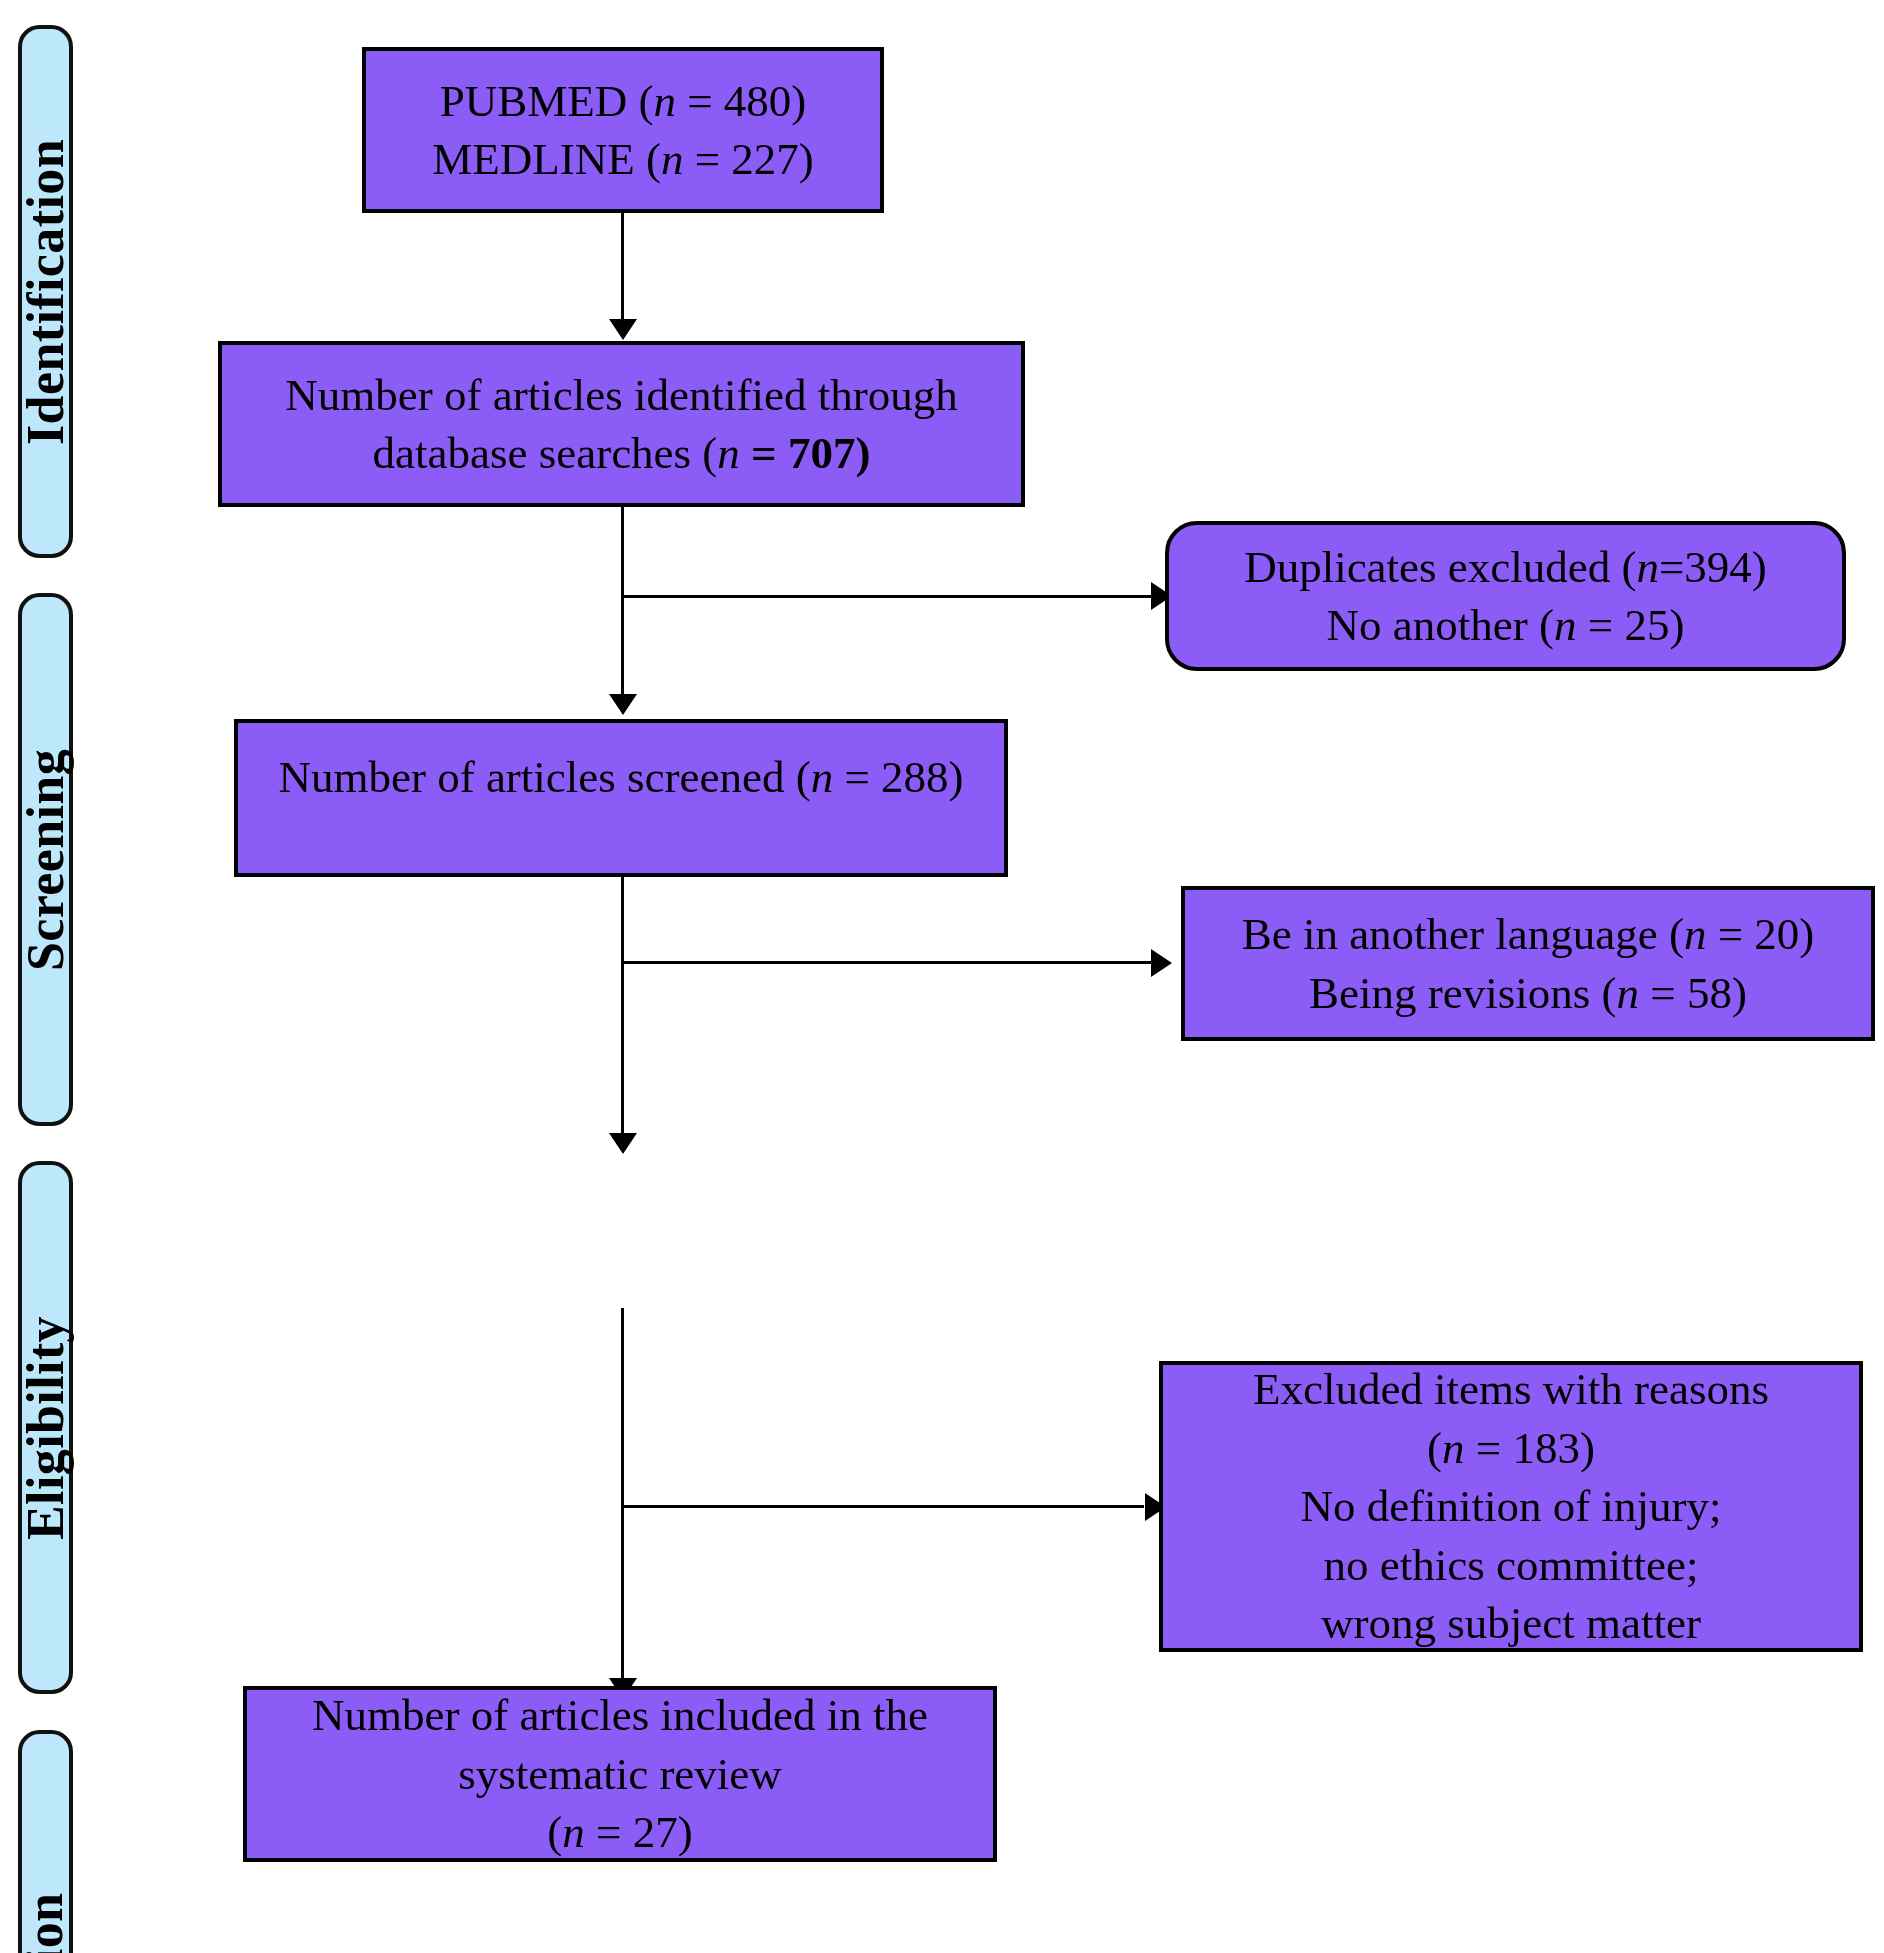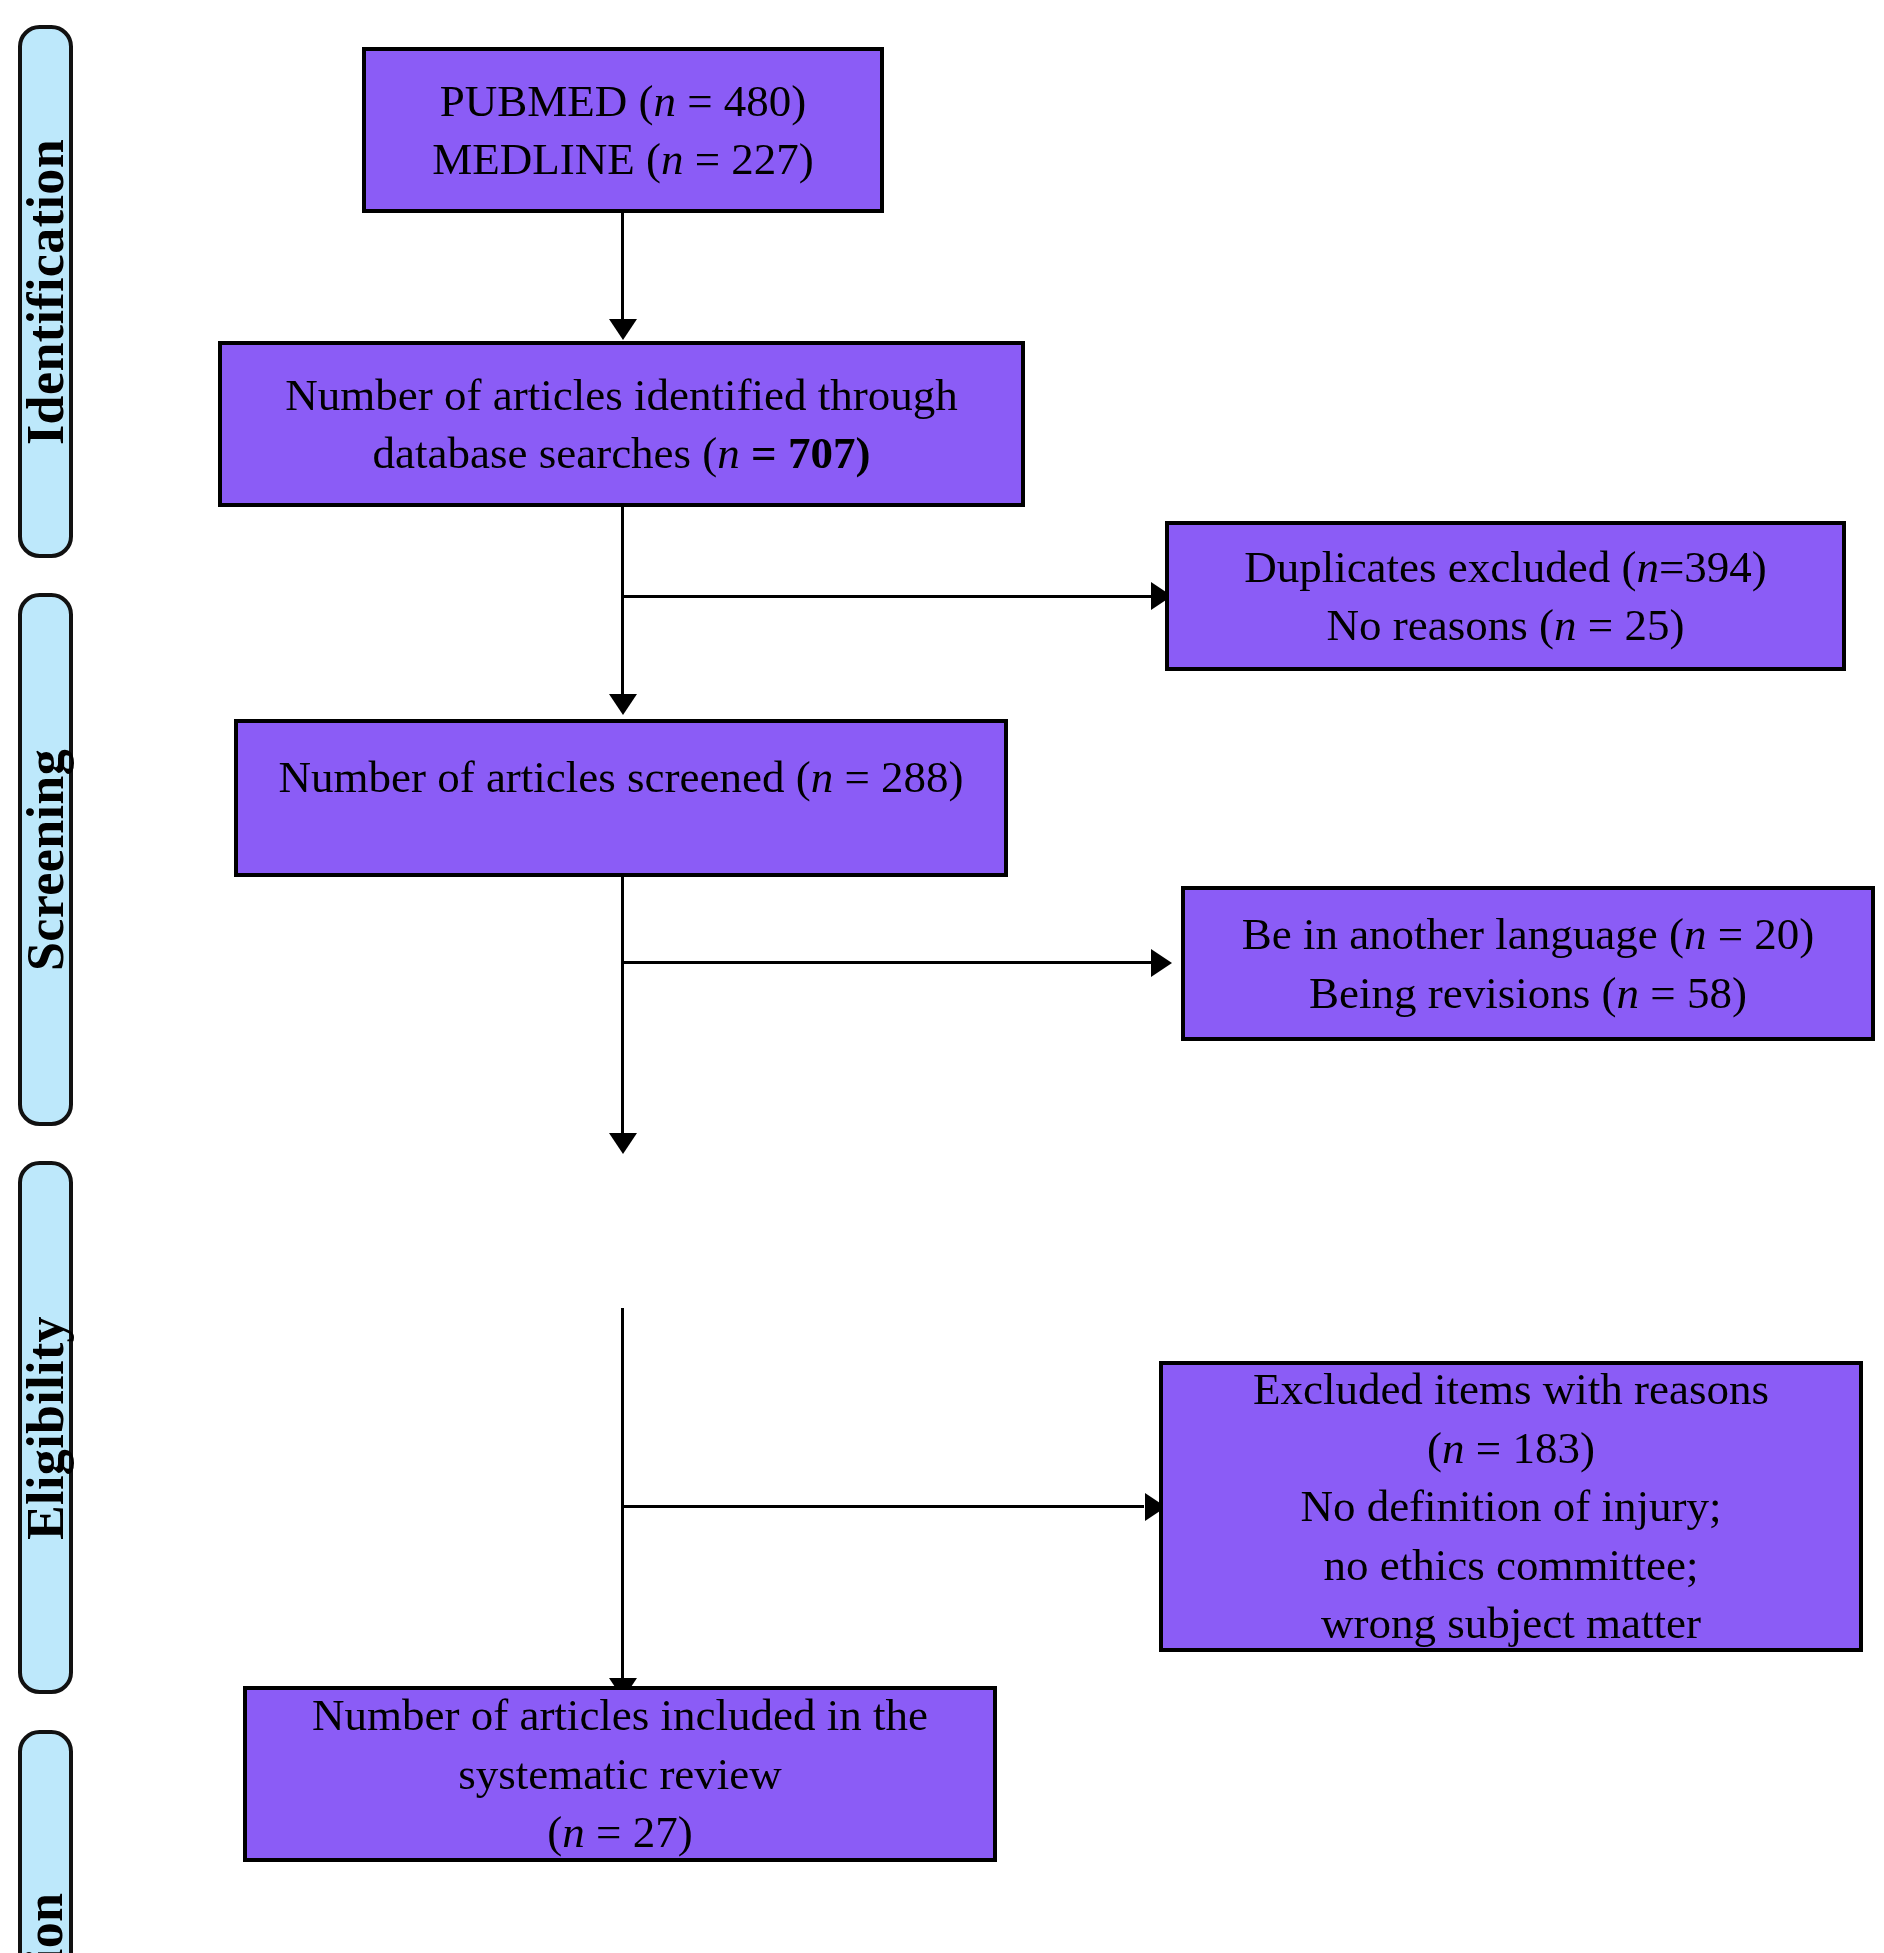--- a/index.html
+++ b/index.html
@@ -126,22 +126,22 @@
     <div class="box-text"><span><span>Number of articles identified through database searches (</span><span class="it">n</span><span class="bold"> = 707)</span></span>
     </div>
   </div>
 
   <div class="vline" style="left:621px; top:507px; height:189px;"></div>
   <div class="arrow-down" style="left:609px; top:694px;"></div>
 
   <div class="hline" style="left:621px; top:595px; width:530px;"></div>
   <div class="arrow-right" style="left:1151px; top:582px;"></div>
 
-  <div class="box align-mid" style="left:1165px; top:521px; width:681px; height:150px;">
-    <div class="box-text"><span><span>Duplicates excluded (</span><span class="it">n</span><span>=394)</span><br><span>No reasons (</span><span class="it">n</span><span> = 25)</span></span>
+  <div class="box align-mid" style="left:1165px; top:521px; width:681px; height:150px;border-radius:32px;">
+    <div class="box-text"><span><span>Duplicates excluded (</span><span class="it">n</span><span>=394)</span><br><span>No another (</span><span class="it">n</span><span> = 25)</span></span>
     </div>
   </div>
 
   <div class="box align-top" style="left:234px; top:719px; width:774px; height:158px;">
     <div class="box-text"><span><span>Number of articles screened (</span><span class="it">n</span><span> = 288)</span></span>
     </div>
   </div>
 
   <div class="vline" style="left:621px; top:877px; height:258px;"></div>
   <div class="arrow-down" style="left:609px; top:1133px;"></div>

